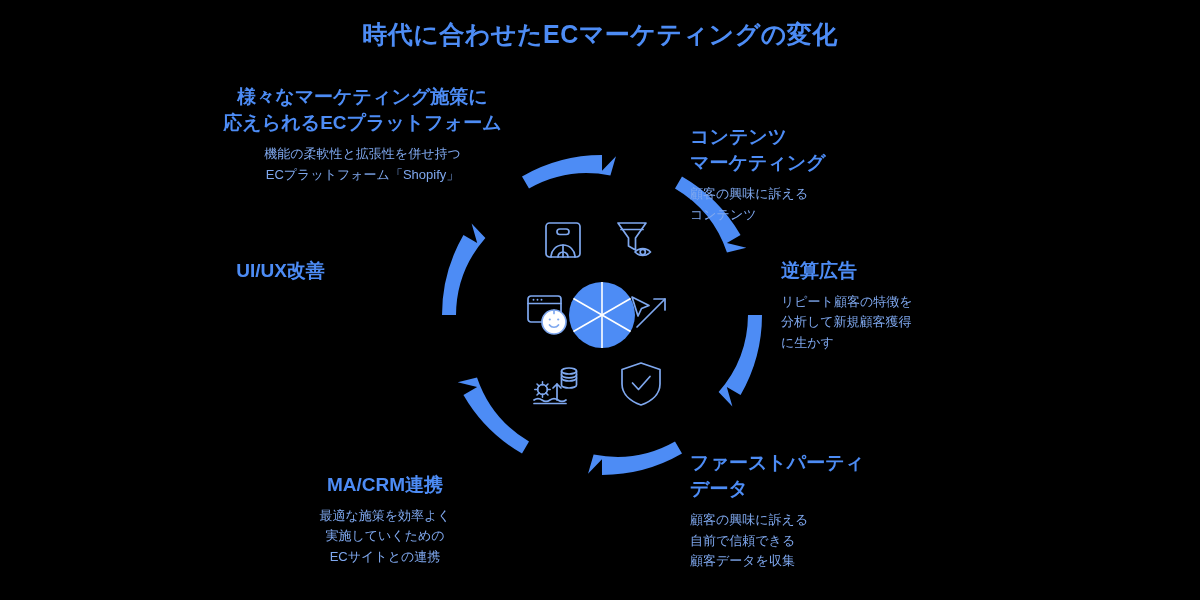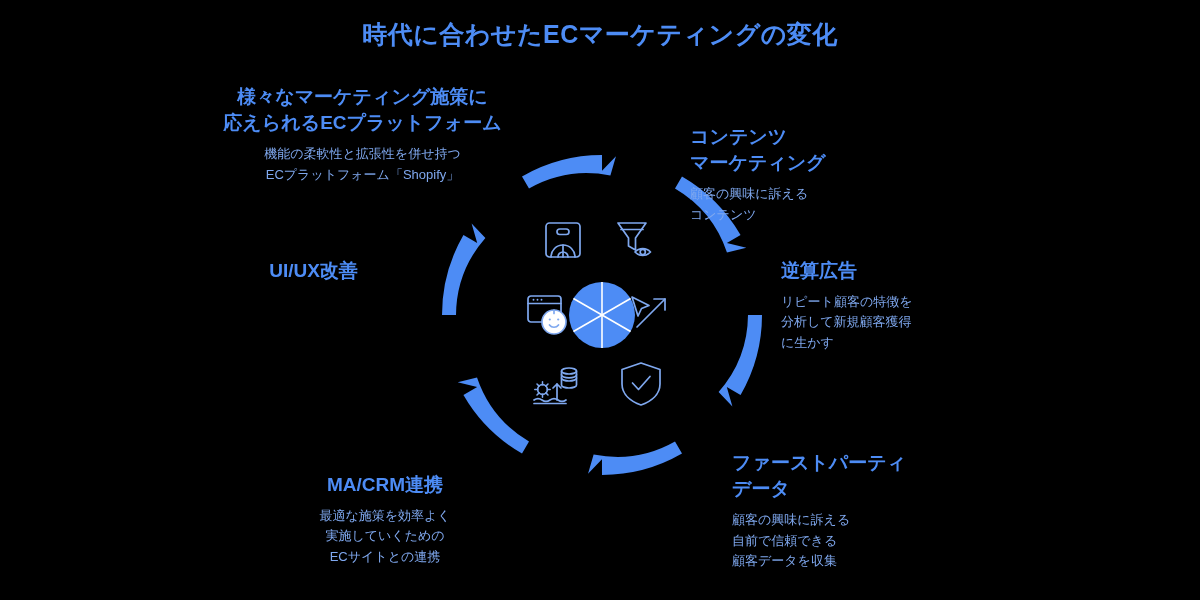--- a/index.html
+++ b/index.html
@@ -57,24 +57,24 @@
     line-height: 1.55;
     margin: 0;
     white-space: pre-line;
   }
   .align-right  { text-align: center; }
   .align-left   { text-align: left;  }
 
   
   #callout-0 { left: 175px;  top: 84px;  width: 375px; }   
   #callout-1 { left: 690px;  top: 84px;  width: 300px; margin-top: 40px; }   
-  #callout-2 { left: 181px;  top: 258px; width: 265px; }   
+  #callout-2 { left: 148px;  top: 258px; width: 265px; }   
   #callout-3 { left: 781px;  top: 258px; width: 260px; }   
   #callout-4 { left: 250px;  top: 472px; width: 270px; }   
-  #callout-5 { left: 690px;  top: 450px; width: 290px; margin-left: 42px; }   
+  #callout-5 { left: 690px;  top: 450px; width: 290px; }   
 </style>
 </head>
 <body>
 
 <div id="stage">
 
   <div id="page-title">時代に合わせたECマーケティングの変化</div>
 
   <div id="wheel">
     <svg viewBox="0 0 320 320" xmlns="http://www.w3.org/2000/svg">

